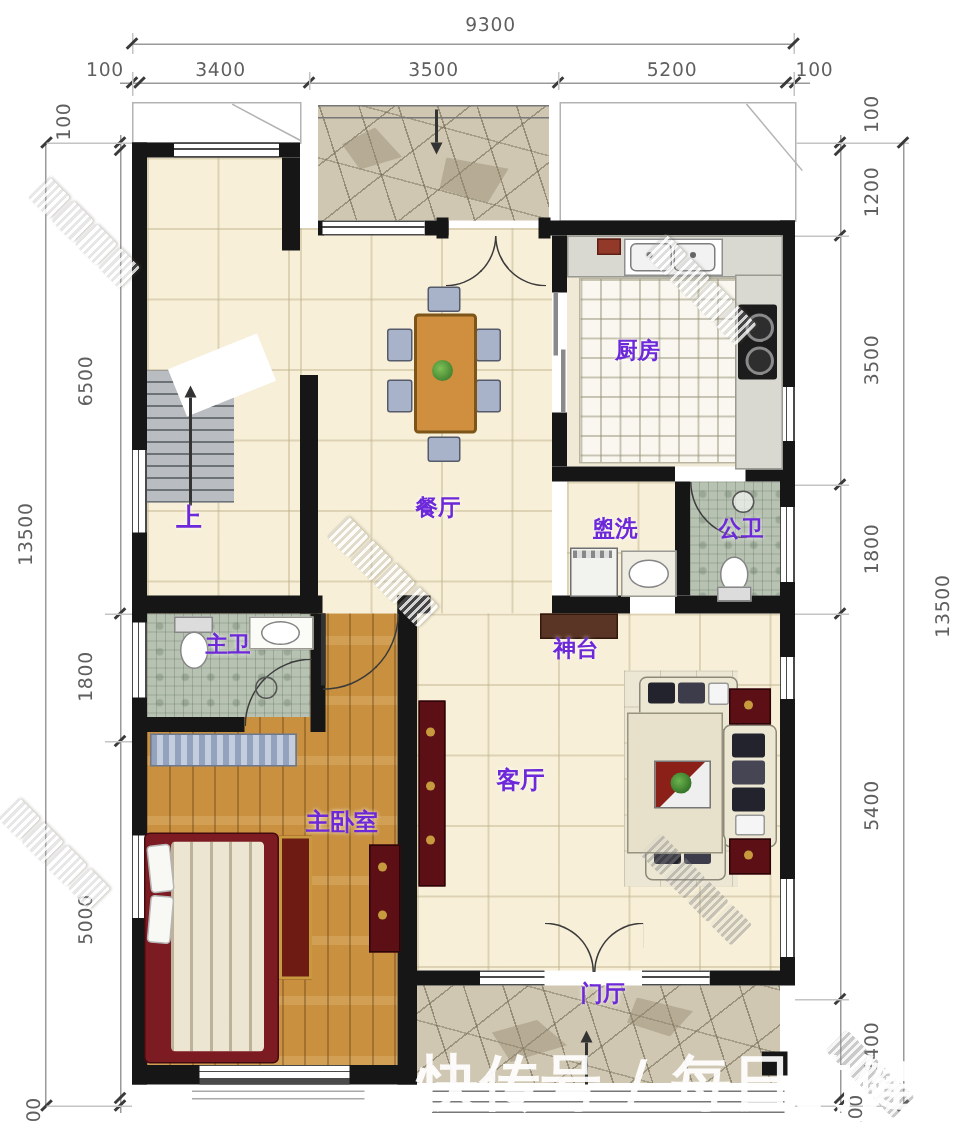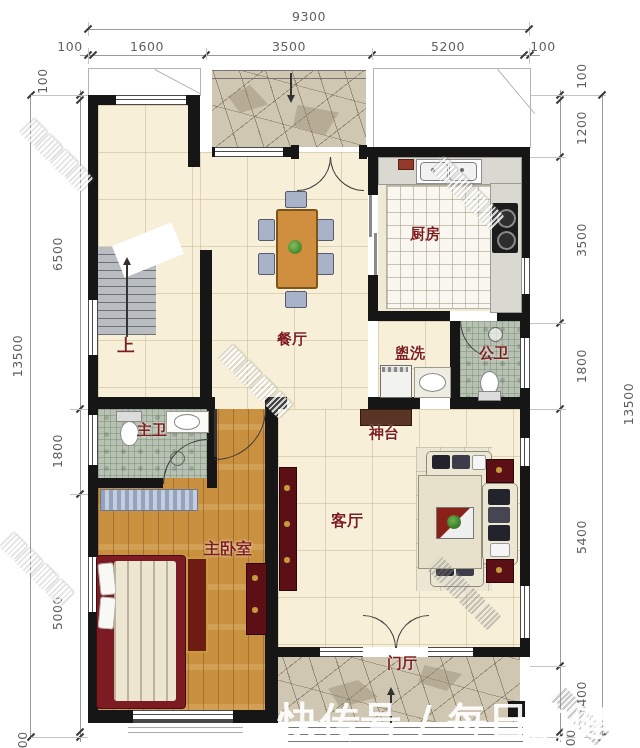--- a/index.html
+++ b/index.html
@@ -42,21 +42,21 @@
     background-image:linear-gradient(rgba(160,150,120,.4) 1px,transparent 1px),
                      linear-gradient(90deg,rgba(160,150,120,.4) 1px,transparent 1px);
     background-size:24px 24px;}
   .win-h{position:absolute;background:linear-gradient(to bottom,#4a4a4a 0 1px,#fff 1px 4px,#4a4a4a 4px 5px,#fff 5px 9px,#4a4a4a 9px 100%);}
   .win-v{position:absolute;background:linear-gradient(to right,#4a4a4a 0 1px,#fff 1px 4px,#4a4a4a 4px 5px,#fff 5px 9px,#4a4a4a 9px 100%);}
   .arc{position:absolute;}
   .arc.tl{border-top:1.5px solid #3a3a3a;border-left:1.5px solid #3a3a3a;border-top-left-radius:100%;}
   .arc.tr{border-top:1.5px solid #3a3a3a;border-right:1.5px solid #3a3a3a;border-top-right-radius:100%;}
   .arc.bl{border-bottom:1.5px solid #3a3a3a;border-left:1.5px solid #3a3a3a;border-bottom-left-radius:100%;}
   .arc.br{border-bottom:1.5px solid #3a3a3a;border-right:1.5px solid #3a3a3a;border-bottom-right-radius:100%;}
-  .rlabel{position:absolute;font-weight:bold;font-size:15px;color:#7f1d1d;
+  .rlabel{position:absolute;font-weight:bold;font-size:15px;color:#6d28d9;
           transform:translate(-50%,-50%);white-space:nowrap;text-shadow:0 0 3px rgba(255,255,255,.9);}
   
   .chair{position:absolute;background:#a8b2c8;border:1px solid #565b6b;border-radius:2px;}
   .cushion{position:absolute;border-radius:2px;}
   .sofa{position:absolute;background:#ece7d3;border:1px solid #8d897a;border-radius:5px;}
   .redcab{position:absolute;background:#5c1016;border:1px solid #2c0508;}
   .gdot{position:absolute;width:6px;height:6px;border-radius:50%;background:#c79a3e;}
   .oval{position:absolute;background:#fff;border:1px solid #858585;border-radius:50%;}
   .counter{position:absolute;background:#dad9d1;border:1px solid #9a9a92;}
   .thinline{position:absolute;background:#777;}
@@ -81,35 +81,35 @@
   .diag{position:absolute;height:1px;background:#b3b3b3;transform-origin:0 0;}
 </style>
 </head>
 <body>
 
 <div class="dline" style="left:88px;top:29px;width:442px;height:1px"></div>
 <div class="ext" style="left:88px;top:22px;width:1px;height:14px"></div>
 <div class="ext" style="left:529px;top:22px;width:1px;height:14px"></div>
 <div class="tick" style="left:83px;top:28px"></div>
 <div class="tick" style="left:524px;top:28px"></div>
-<div class="dimtext" style="left:309px;top:16px">9300</div>
+<div class="dimtext" style="left:327px;top:16px">9300</div>
 
 <div class="dline" style="left:80px;top:55px;width:460px;height:1px"></div>
 <div class="tick" style="left:83px;top:54px"></div>
 <div class="tick" style="left:88px;top:54px"></div>
 <div class="tick" style="left:201px;top:54px"></div>
 <div class="tick" style="left:367px;top:54px"></div>
 <div class="tick" style="left:519px;top:54px"></div>
 <div class="tick" style="left:525px;top:54px"></div>
 <div class="ext" style="left:88px;top:48px;width:1px;height:16px"></div>
 <div class="ext" style="left:206px;top:48px;width:1px;height:12px"></div>
 <div class="ext" style="left:372px;top:48px;width:1px;height:12px"></div>
 <div class="ext" style="left:529px;top:48px;width:1px;height:16px"></div>
 <div class="dimtext" style="left:70px;top:46px">100</div>
-<div class="dimtext" style="left:147px;top:46px">1600</div>
+<div class="dimtext" style="left:147px;top:46px">3400</div>
 <div class="dimtext" style="left:289px;top:46px">3500</div>
 <div class="dimtext" style="left:448px;top:46px">5200</div>
 <div class="dimtext" style="left:543px;top:46px">100</div>
 
 <div class="dline" style="left:30px;top:95px;width:1px;height:642px"></div>
 <div class="tick" style="left:26px;top:94px"></div>
 <div class="tick" style="left:26px;top:736px"></div>
 <div class="dimtext v" style="left:17px;top:356px">13500</div>
 
 <div class="dline" style="left:80px;top:90px;width:1px;height:652px"></div>

